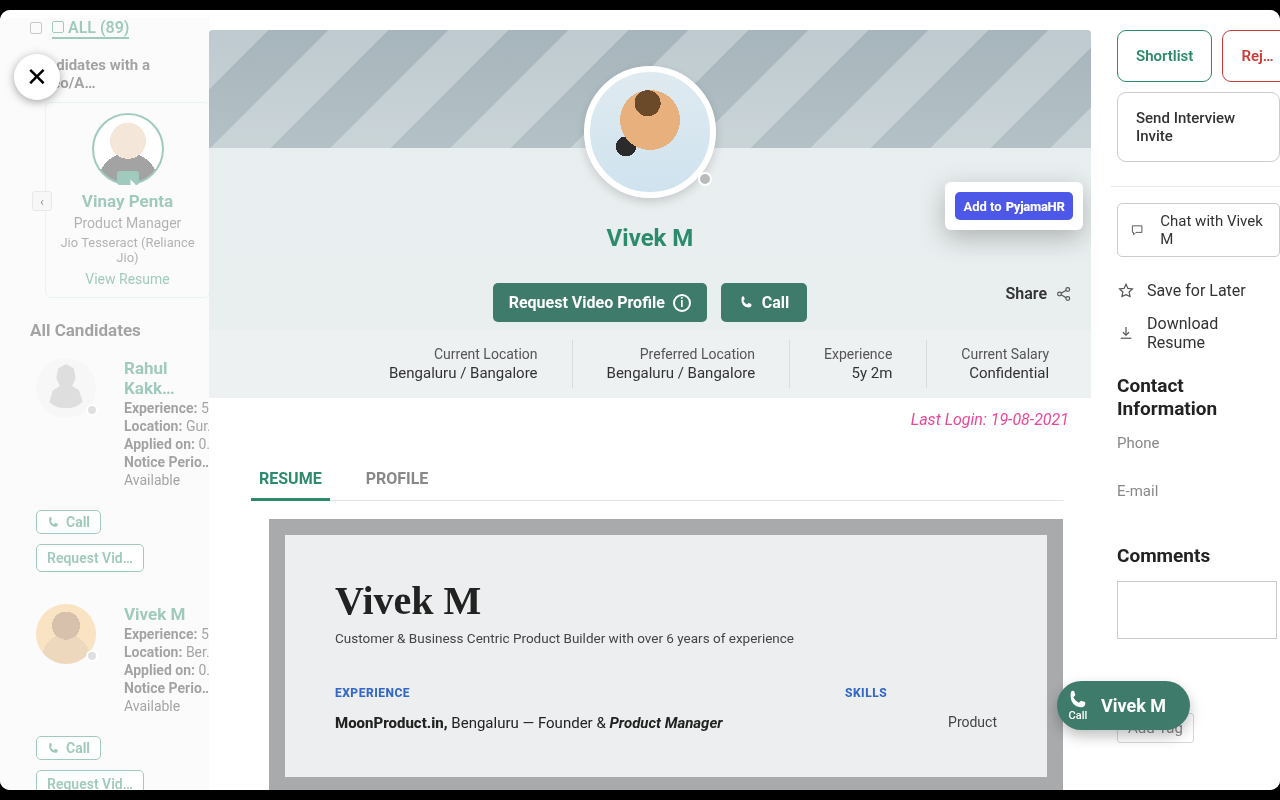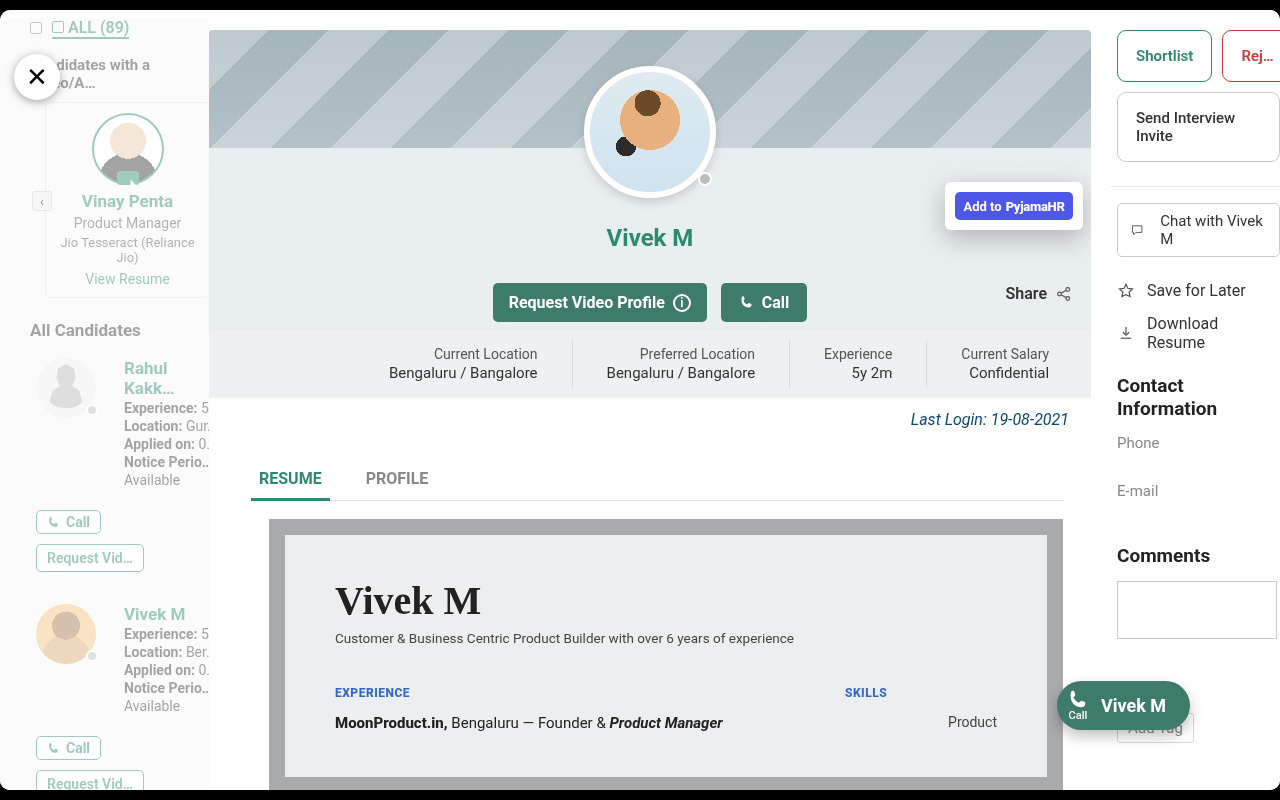--- a/index.html
+++ b/index.html
@@ -60,21 +60,21 @@
   .add-pyjama { width:118px; height:28px; border-radius:5px; background:#4d58e8; color:#fff; font-size:13px; font-weight:700; display:flex; align-items:center; justify-content:center; gap:4px;}
   .pyjama-logo { font-weight:800; letter-spacing:-0.3px;}
   .pyjama-logo .p { font-weight:900;}
 
   .meta-row { margin:0 20px 0 0; background:#eef1f2; display:flex; padding:10px 0 10px 0;text-align:right;}
   .meta { padding: 6px 34px; border-right:1px solid #d7dcde;}
   .meta:first-child{ padding-left:180px;}
   .meta:last-child{ border-right:none;}
   .meta .lbl { font-size:14px; color:#555;}
   .meta .val { font-size:15px; color:#333; margin-top:2px;}
-  .last-login { margin:12px 20px 0 0; text-align:right; font-style:italic; color:#0c4a6e; font-size:16px; padding-right:22px; padding-bottom:20px;}
+  .last-login { margin:12px 20px 0 0; text-align:right; font-style:italic; color:#ec4899; font-size:16px; padding-right:22px; padding-bottom:20px;}
 
   .tabs { margin: 12px 48px 0 48px; display:flex; gap:40px; border-bottom:1px solid #e1e4e5;}
   .tab { padding: 8px 2px 12px 2px; font-size:16px; font-weight:700; color:#888; position:relative;}
   .tab.active { color:#2c8a6d;}
   .tab.active::after{ content:''; position:absolute; left:-6px; right:-6px; bottom:-1px; height:3px; background:#2c8a6d;}
 
   .resume-box { margin:18px 48px 0 60px; background:#a8aaac; padding:16px; height:274px; overflow:hidden;}
   .resume-sheet { background:#eceeef; width:100%; height:100%; padding:42px 50px 10px 50px; position:relative;}
   .resume-name { font-family: Georgia, 'Times New Roman', serif; font-weight:800; font-size:40px; color:#222;}
   .resume-sub { font-size:13.5px; color:#444; margin-top:6px;}

